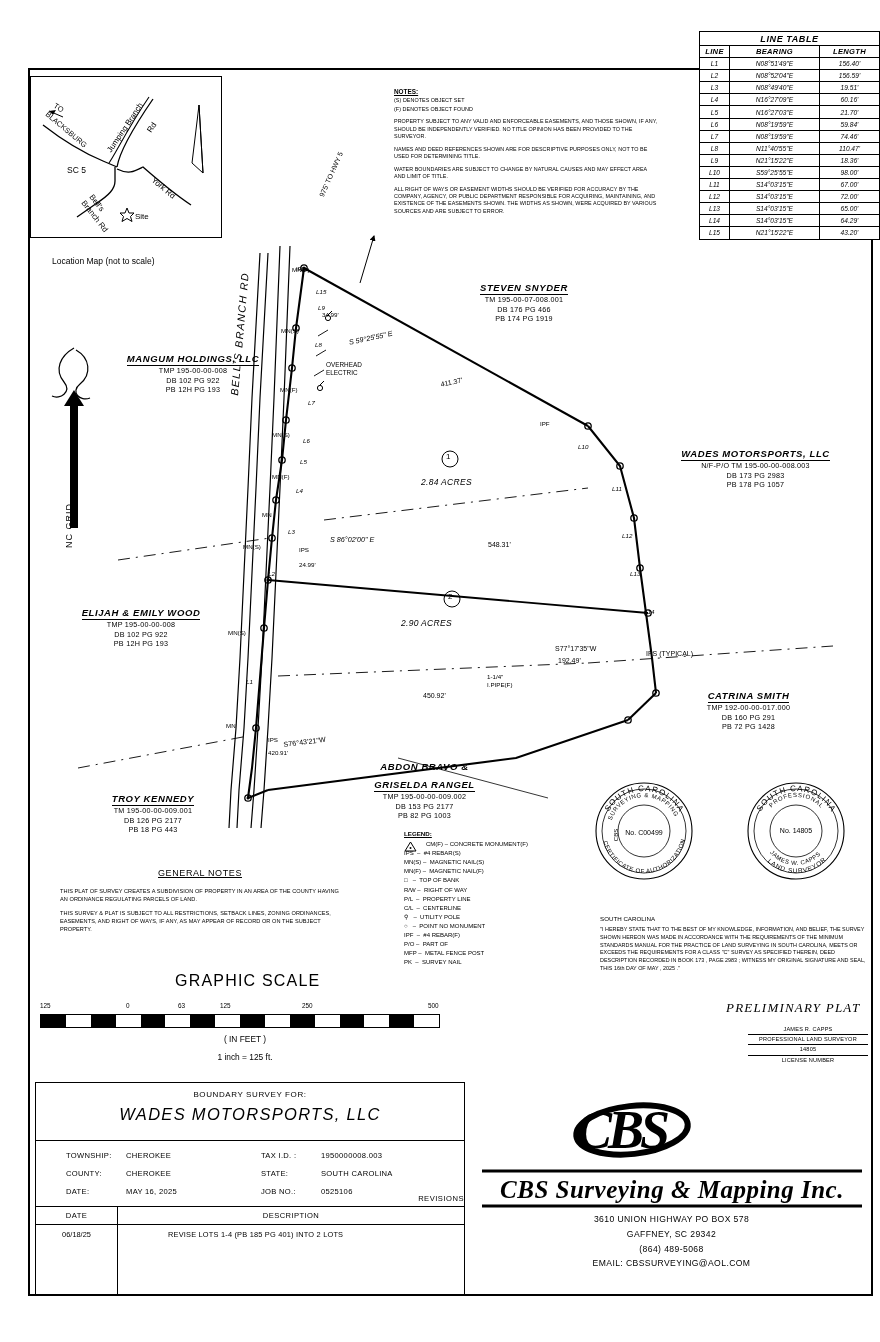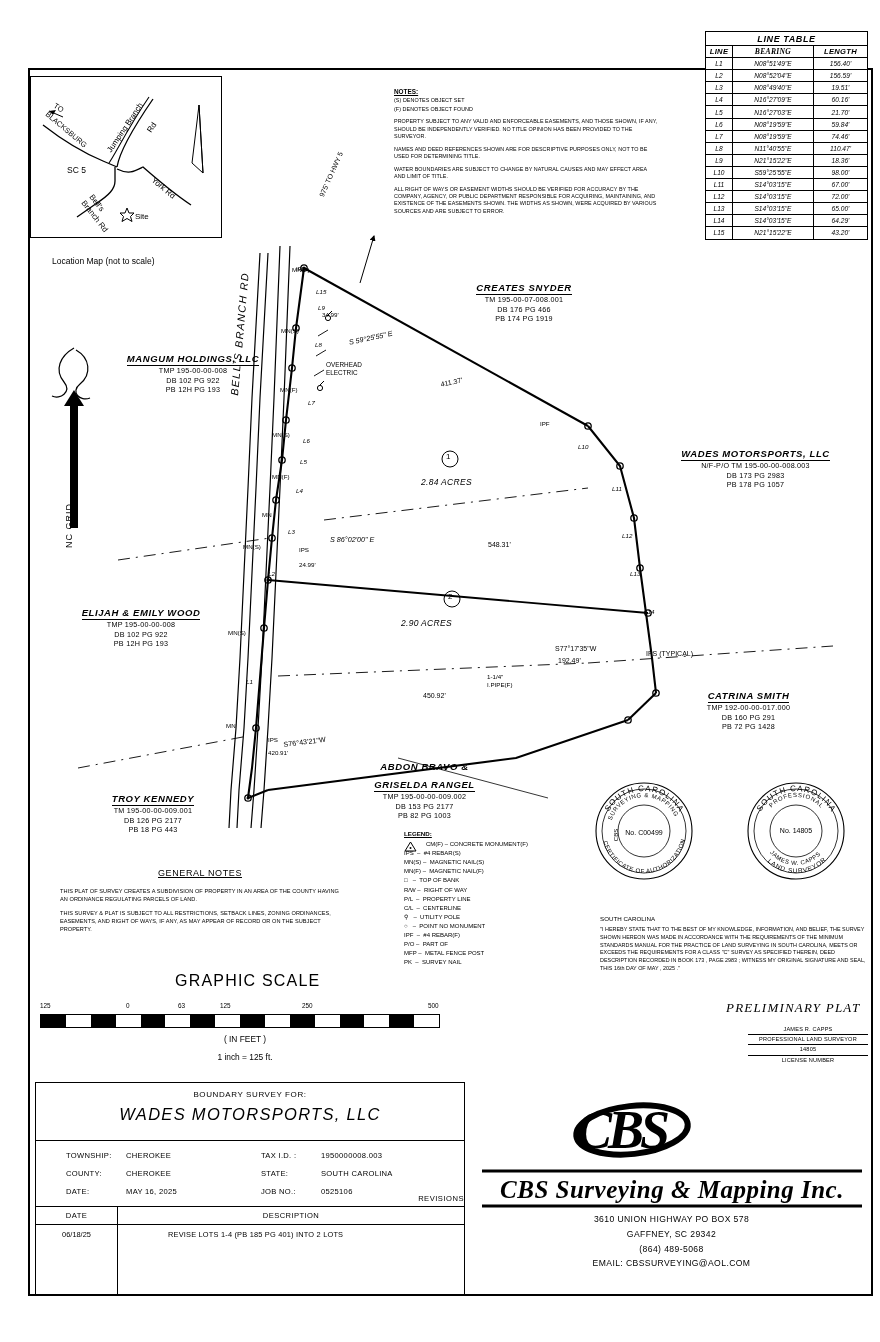--- a/index.html
+++ b/index.html
@@ -39,42 +39,42 @@
     background: #fff;
     overflow: hidden;
   }
   .locmap-cap {
     position: absolute; left: 52px; top: 256px;
     font-size: 8.5px;
   }
 
   
   .linetable {
-    position: absolute; right: 12px; top: 31px;
-    width: 163px;
+    position: absolute; right: 0; top: 31px;
+    width: 181px;
     border-collapse: collapse;
     font-size: 6.6px;
     background: #fff;
   }
   .linetable td, .linetable th {
     border: 1px solid #000;
     text-align: center;
     padding: 0px 1px;
     height: 12.1px;
     font-weight: normal;
     font-style: italic;
     font-family: "Liberation Sans", sans-serif;
   }
   .linetable .title {
     font-size: 9px; letter-spacing: .6px; font-weight: bold;
     height: 14px;
   }
   .linetable .hdr { font-size: 7.6px; font-weight: bold; letter-spacing:.3px;}
   .linetable .c-line { width: 26px; }
-  .linetable .c-bear { width: 78px; font-family: Liberation Serif, serif; }
+  .linetable .c-bear { width: 78px; }
   .linetable .c-len  { width: 52px; }
 
   
   .notes { position:absolute; left: 394px; top: 88px; width: 265px; }
   .notes .nh { font-size: 6.4px; text-decoration: underline; font-weight:bold; margin-bottom:1.5px;}
   .notes p { margin: 0 0 5px 0; font-size: 5.4px; line-height: 1.38; letter-spacing: .05px;}
   .notes p.tight { margin-bottom: 2px; }
 
   
   .owner { position: absolute; text-align: center; }
@@ -463,21 +463,21 @@
   <div class="acre" style="left:401px; top:618px;">2.90 ACRES</div>
 
   <div class="owner" style="left:98px; top:348px; width:190px;">
     <div class="nm">MANGUM HOLDINGS, LLC</div>
     <div class="ln">TMP 195-00-00-008</div>
     <div class="ln">DB 102 PG 922</div>
     <div class="ln">PB 12H PG 193</div>
   </div>
 
   <div class="owner" style="left:434px; top:277px; width:180px;">
-    <div class="nm">CREATES SNYDER</div>
+    <div class="nm">STEVEN SNYDER</div>
     <div class="ln">TM 195-00-07-008.001</div>
     <div class="ln">DB 176 PG 466</div>
     <div class="ln">PB 174 PG 1919</div>
   </div>
 
   <div class="owner" style="left:648px; top:443px; width:215px;">
     <div class="nm">WADES MOTORSPORTS, LLC</div>
     <div class="ln">N/F-P/O TM 195-00-00-008.003</div>
     <div class="ln">DB 173 PG 2983</div>
     <div class="ln">PB 178 PG 1057</div>

